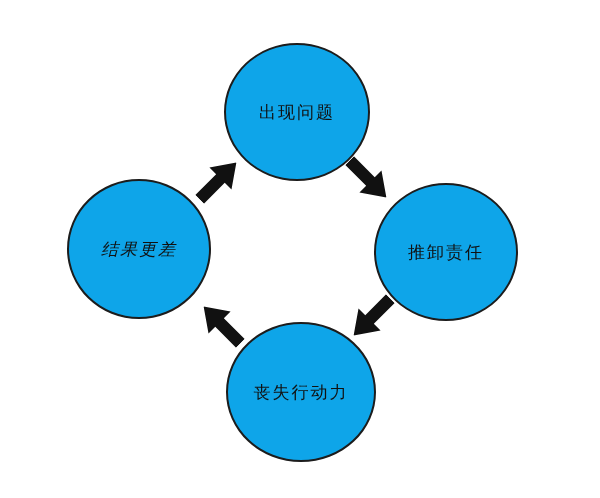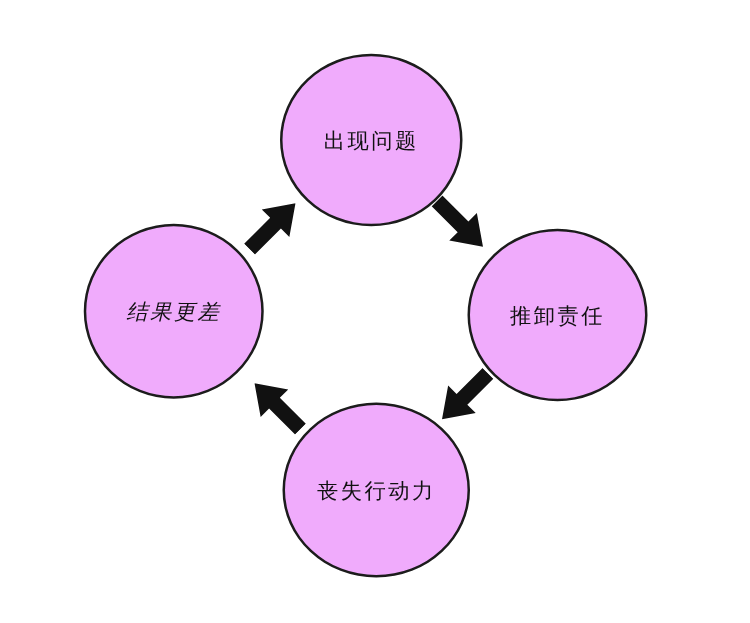--- a/index.html
+++ b/index.html
@@ -13,21 +13,21 @@
     position: relative;
     overflow: hidden;
     font-family: "DejaVu Serif", serif;
   }
   .diagram {
     position: absolute;
     inset: 0;
   }
   .node {
     position: absolute;
-    background: #f0abfc;
+    background: #0ea5e9;
     border: 2px solid #1c1c1c;
     border-radius: 50%;
     display: flex;
     align-items: center;
     justify-content: center;
     box-sizing: border-box;
   }
   .node-label {
     font-size: 17px;
     color: #111111;

